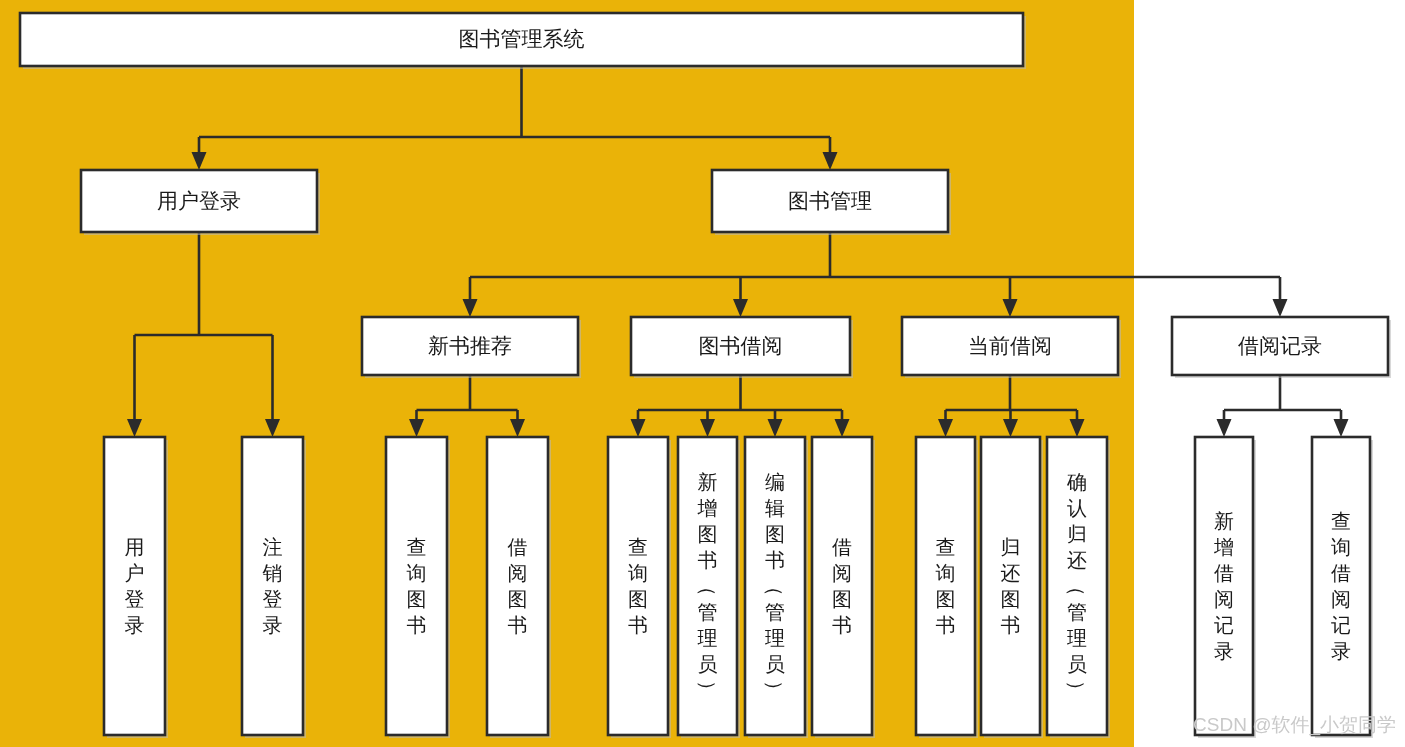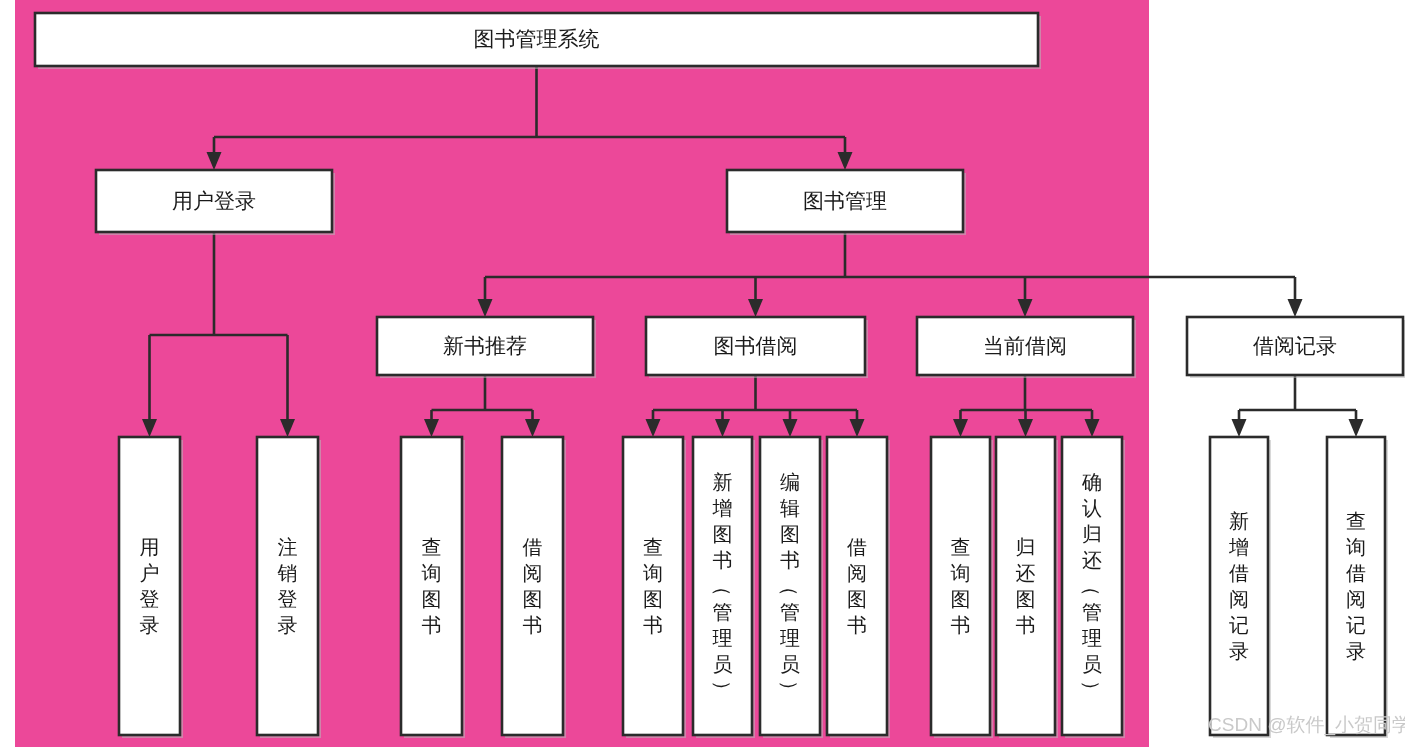--- a/index.html
+++ b/index.html
@@ -10,22 +10,21 @@
   body {
     width: 1405px;
     height: 747px;
     font-family: "Liberation Sans", "DejaVu Sans", sans-serif;
     overflow: hidden;
   }
   #diagram-root {
     position: relative;
     width: 1134px;
     height: 747px;
-    background: #ec4899;
-    margin-left: 15px;
+    background: #eab308;
   }
   svg.diagram-canvas {
     position: absolute;
     left: 0;
     top: 0;
     width: 1405px;
     height: 747px;
     display: block;
   }
   .node-rect {

